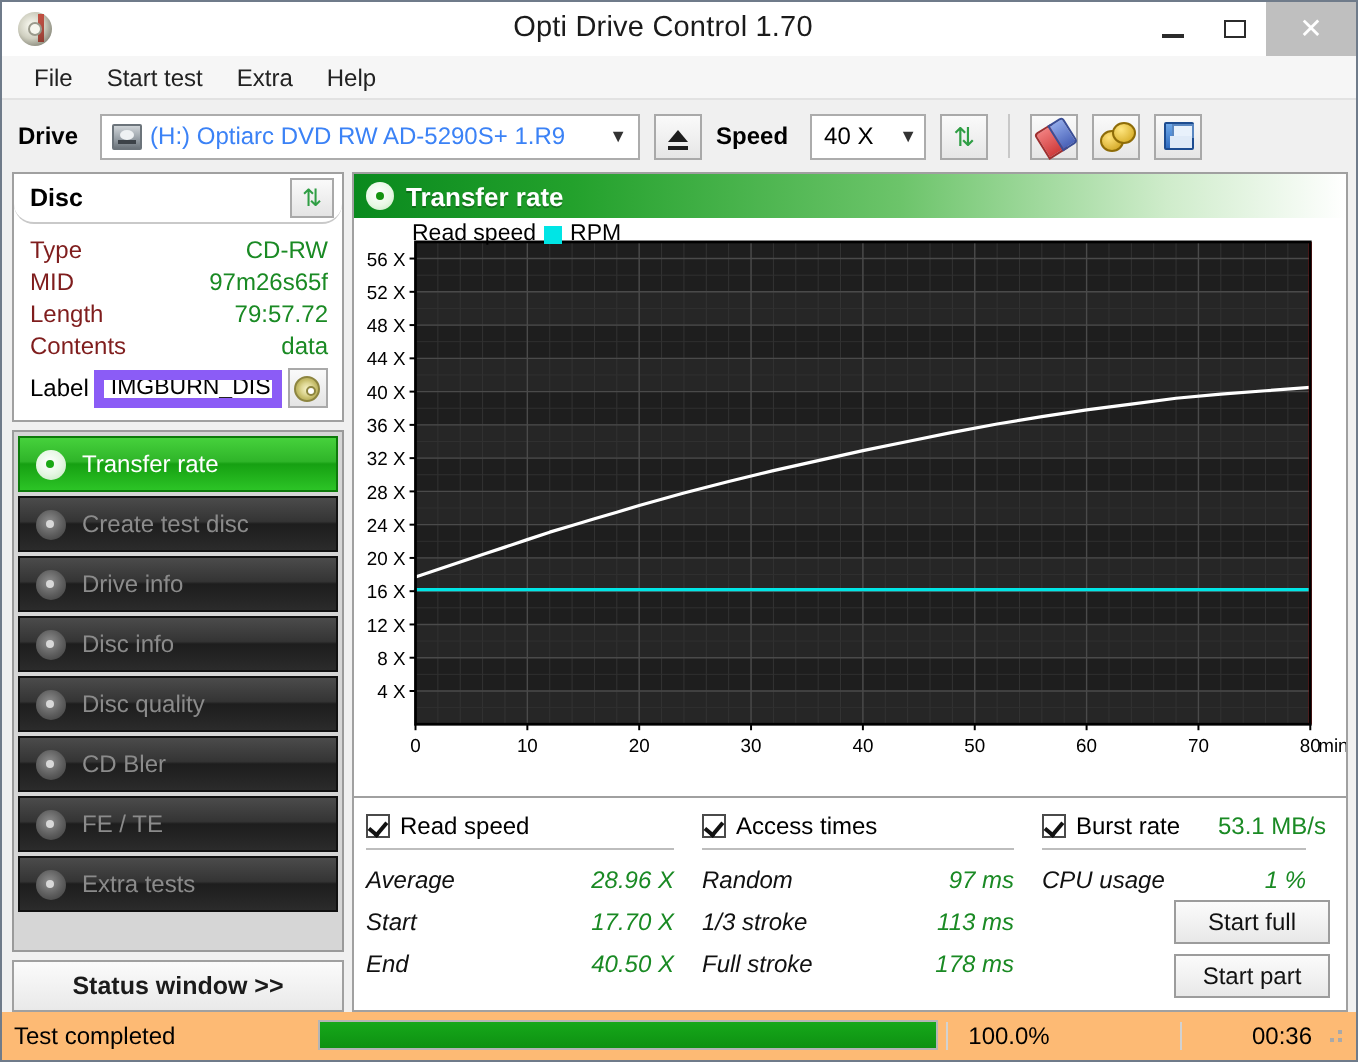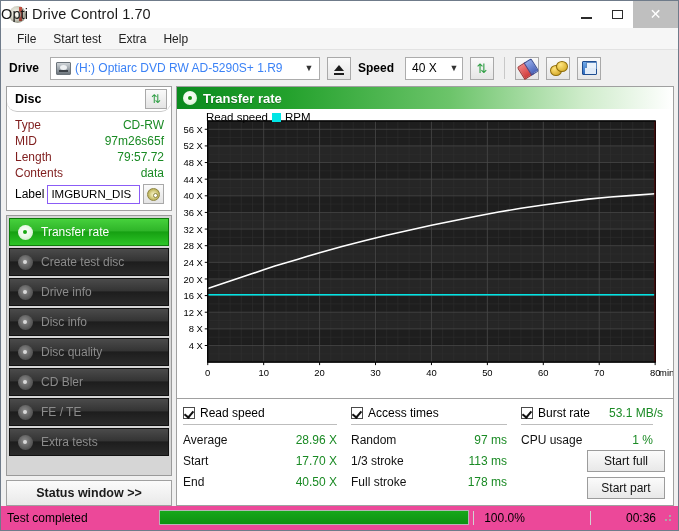--- a/index.html
+++ b/index.html
@@ -32,21 +32,21 @@
   }
   .app-icon:after {
     content:""; position:absolute; left:6px; top:6px; width:5px; height:5px;
     border-radius:50%; background:#f6f6ee; box-shadow:0 0 0 1px #9a9a8c;
   }
   .app-icon:before {
     content:""; position:absolute; left:10px; top:1px; width:3px; height:14px;
     background:linear-gradient(to bottom,#c0392b,#8e2b20); opacity:.85;
   }
   .title-text {
-    position:absolute; left:0; right:16px; text-align:left;
+    position:absolute; left:0; right:16px; text-align:center;
     font-size:14.5px; color:#1b1b1b; letter-spacing:.1px;
   }
   .wincontrols { margin-left:auto; display:flex; height:27px; }
   .wc { width:31px; height:27px; display:flex; align-items:center; justify-content:center; }
   .wc.close { width:45px; background:#bfbfbf; color:#ffffff; font-size:14px; }
   .wc-min { width:11px; height:2px; background:#2b2b2b; margin-top:7px; }
   .wc-max { width:11px; height:9px; border:1.6px solid #2b2b2b; }
 
   
   .menubar {
@@ -125,21 +125,21 @@
     background:linear-gradient(to bottom,#fafafa,#e4e4e4); border:1px solid #a9a9a9;
     display:flex;align-items:center;justify-content:center; color:#2f9e44; font-size:12px;
   }
   .disc-rows { padding:5px 7px 6px 8px; }
   .disc-row { display:flex; align-items:center; height:16px; font-size:12px; }
   .disc-key { color:#7f1d1d; }
   .disc-val { margin-left:auto; color:#1a8a24; }
   .label-row { display:flex; align-items:center; margin-top:3px; gap:3px; }
   .label-key { font-size:12px; }
   .label-input {
-    flex:1 1 auto; height:19px; border:1px solid #8b5cf6; background:#fff;
+    flex:1 1 auto; height:19px; border:5px solid #8b5cf6; background:#fff;
     font-size:11.5px; padding:0 3px; display:flex; align-items:center; overflow:hidden;
     white-space:nowrap;
   }
   .label-cd {
     width:21px;height:20px;background:linear-gradient(to bottom,#fafafa,#e4e4e4);
     border:1px solid #a9a9a9; display:flex;align-items:center;justify-content:center;
   }
   .cd-glyph {
     width:13px;height:13px;border-radius:50%;
     background:radial-gradient(circle at 50% 50%, #f7f3c8 0%, #ddd692 38%, #c6bd6a 60%, #a79d4c 100%);
@@ -209,34 +209,34 @@
   .chk {
     width:12px;height:12px;border:1px solid #4a4a4a;background:#fff;position:relative;flex:0 0 auto;
   }
   .chk:after{
     content:"";position:absolute;left:2px;top:1px;width:4px;height:7px;
     border:solid #111;border-width:0 2px 2px 0;transform:rotate(40deg);
   }
   .chk-label { font-size:12px; }
   .chk-extra { margin-left:auto; color:#1a8a24; font-size:12px; padding-right:4px;}
   .rule { height:1px; background:#bdbdbd; margin:3px 14px 4px 0; }
-  .stat-row { display:flex; align-items:center; height:21px; font-size:12px; padding-right:14px; }
+  .stat-row { display:flex; align-items:center; height:21px; font-size:12px; padding-right:14px;font-style:italic; }
   .stat-key { color:#111; }
   .stat-val { margin-left:auto; color:#1a8a24; }
   .startbtns { margin-left:auto; display:flex; flex-direction:column; gap:5px; padding-right:2px; align-self:flex-end; padding-bottom:2px;}
   .start-btn {
     width:78px;height:22px;background:linear-gradient(to bottom,#fbfbfb,#e8e8e8);
     border:1px solid #9c9c9c; display:flex;align-items:center;justify-content:center;
     font-size:12px; color:#111;
   }
 
   
   .statusbar {
     flex:0 0 24px; display:flex; align-items:center; gap:0;
-    background:#ec4899; padding:2px 4px 3px 6px;
+    background:#fdba74; padding:2px 4px 3px 6px;
   }
   .sb-text { width:152px; font-size:12px; }
   .sb-prog {
     flex:1 1 auto; height:15px; background:#e9e9e9; border:1px solid #b5b5b5;
     position:relative; overflow:hidden; max-width:310px;
   }
   .sb-fill { position:absolute; left:0; top:0; bottom:0; background:linear-gradient(to bottom,#16a81a,#0e9112); }
   .sb-pct { width:62px; text-align:center; font-size:12px; border-left:1px solid #d2d2d2; margin-left:4px;}
   .sb-time { margin-left:auto; width:72px; text-align:right; font-size:12px; border-left:1px solid #d2d2d2; padding-right:6px;}
   .sb-grip { width:12px;height:12px;position:relative; }

